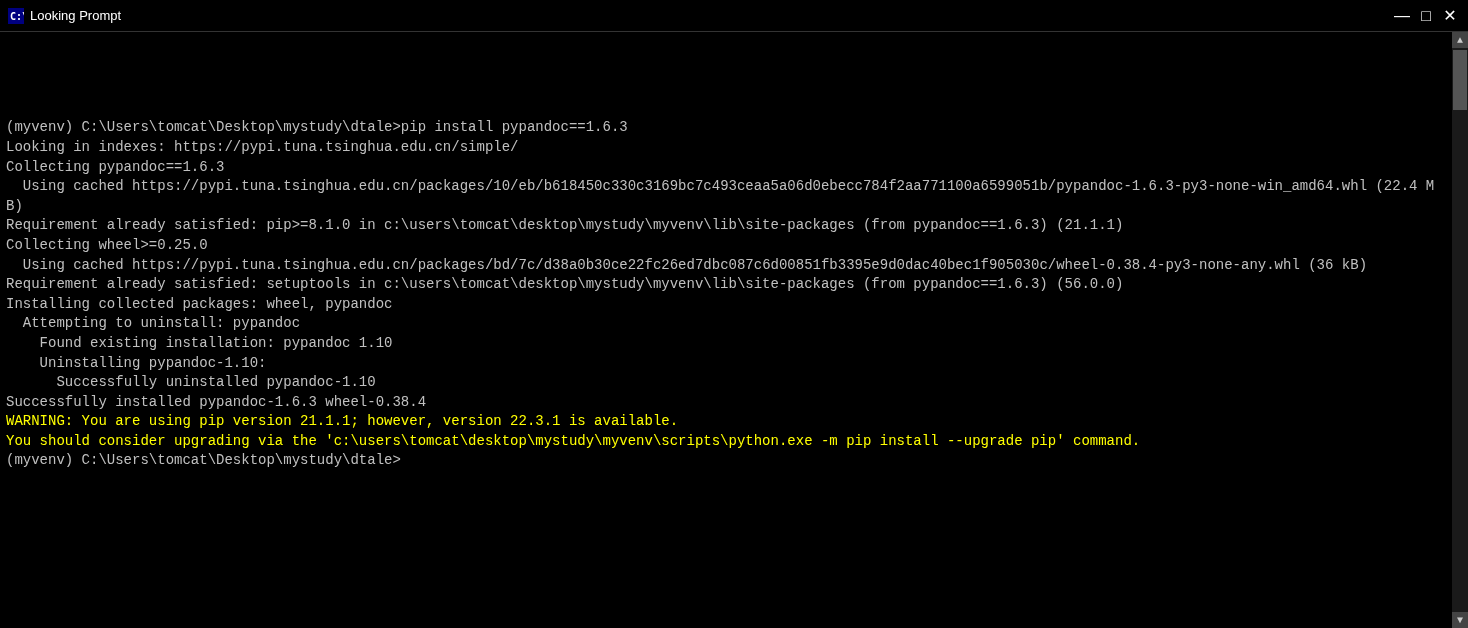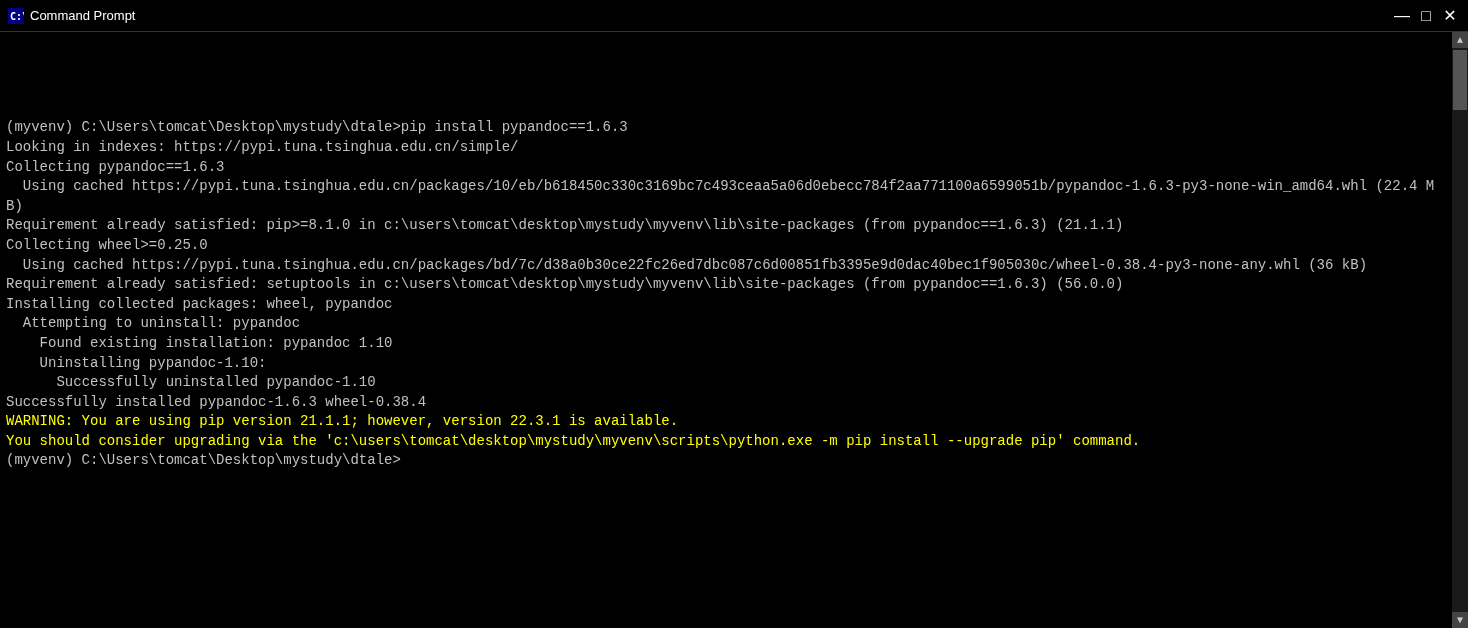--- a/index.html
+++ b/index.html
@@ -146,21 +146,21 @@
 
 <div class="window">
   <div class="title-bar">
     <div class="title-bar-left">
       <div class="title-bar-icon">
         <svg width="16" height="16" viewBox="0 0 16 16">
           <rect width="16" height="16" fill="#000080"></rect>
           <text x="2" y="12" font-size="10" font-family="monospace" fill="white" font-weight="bold">C:\</text>
         </svg>
       </div>
-      <span class="title-bar-title">Command Prompt</span>
+      <span class="title-bar-title">Looking Prompt</span>
     </div>
     <div class="title-bar-controls">
       <button class="title-bar-btn">—</button>
       <button class="title-bar-btn">□</button>
       <button class="title-bar-btn close">✕</button>
     </div>
   </div>
 
   <div class="content-area">
     <div class="terminal" id="terminal-output">

